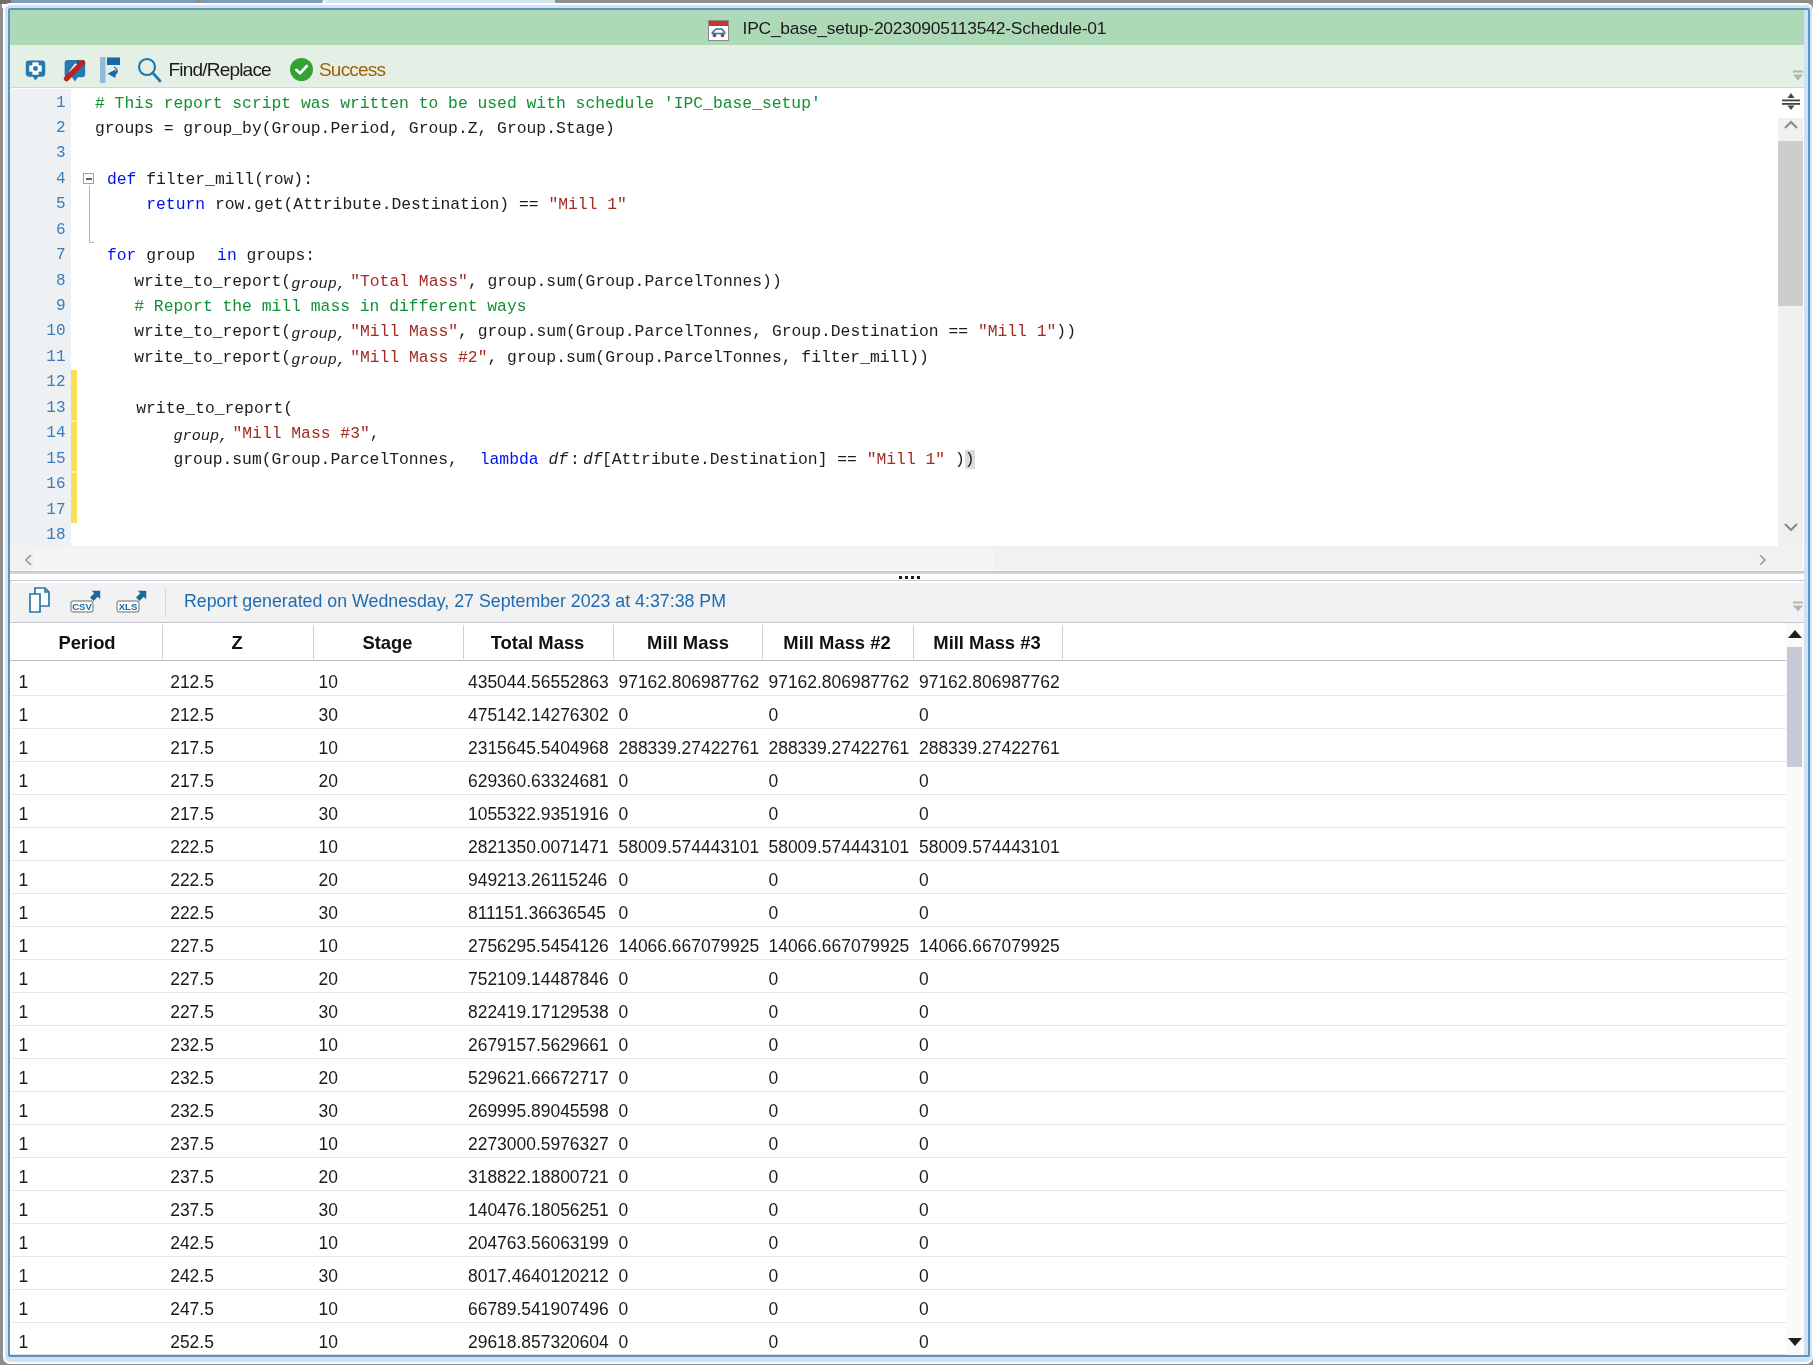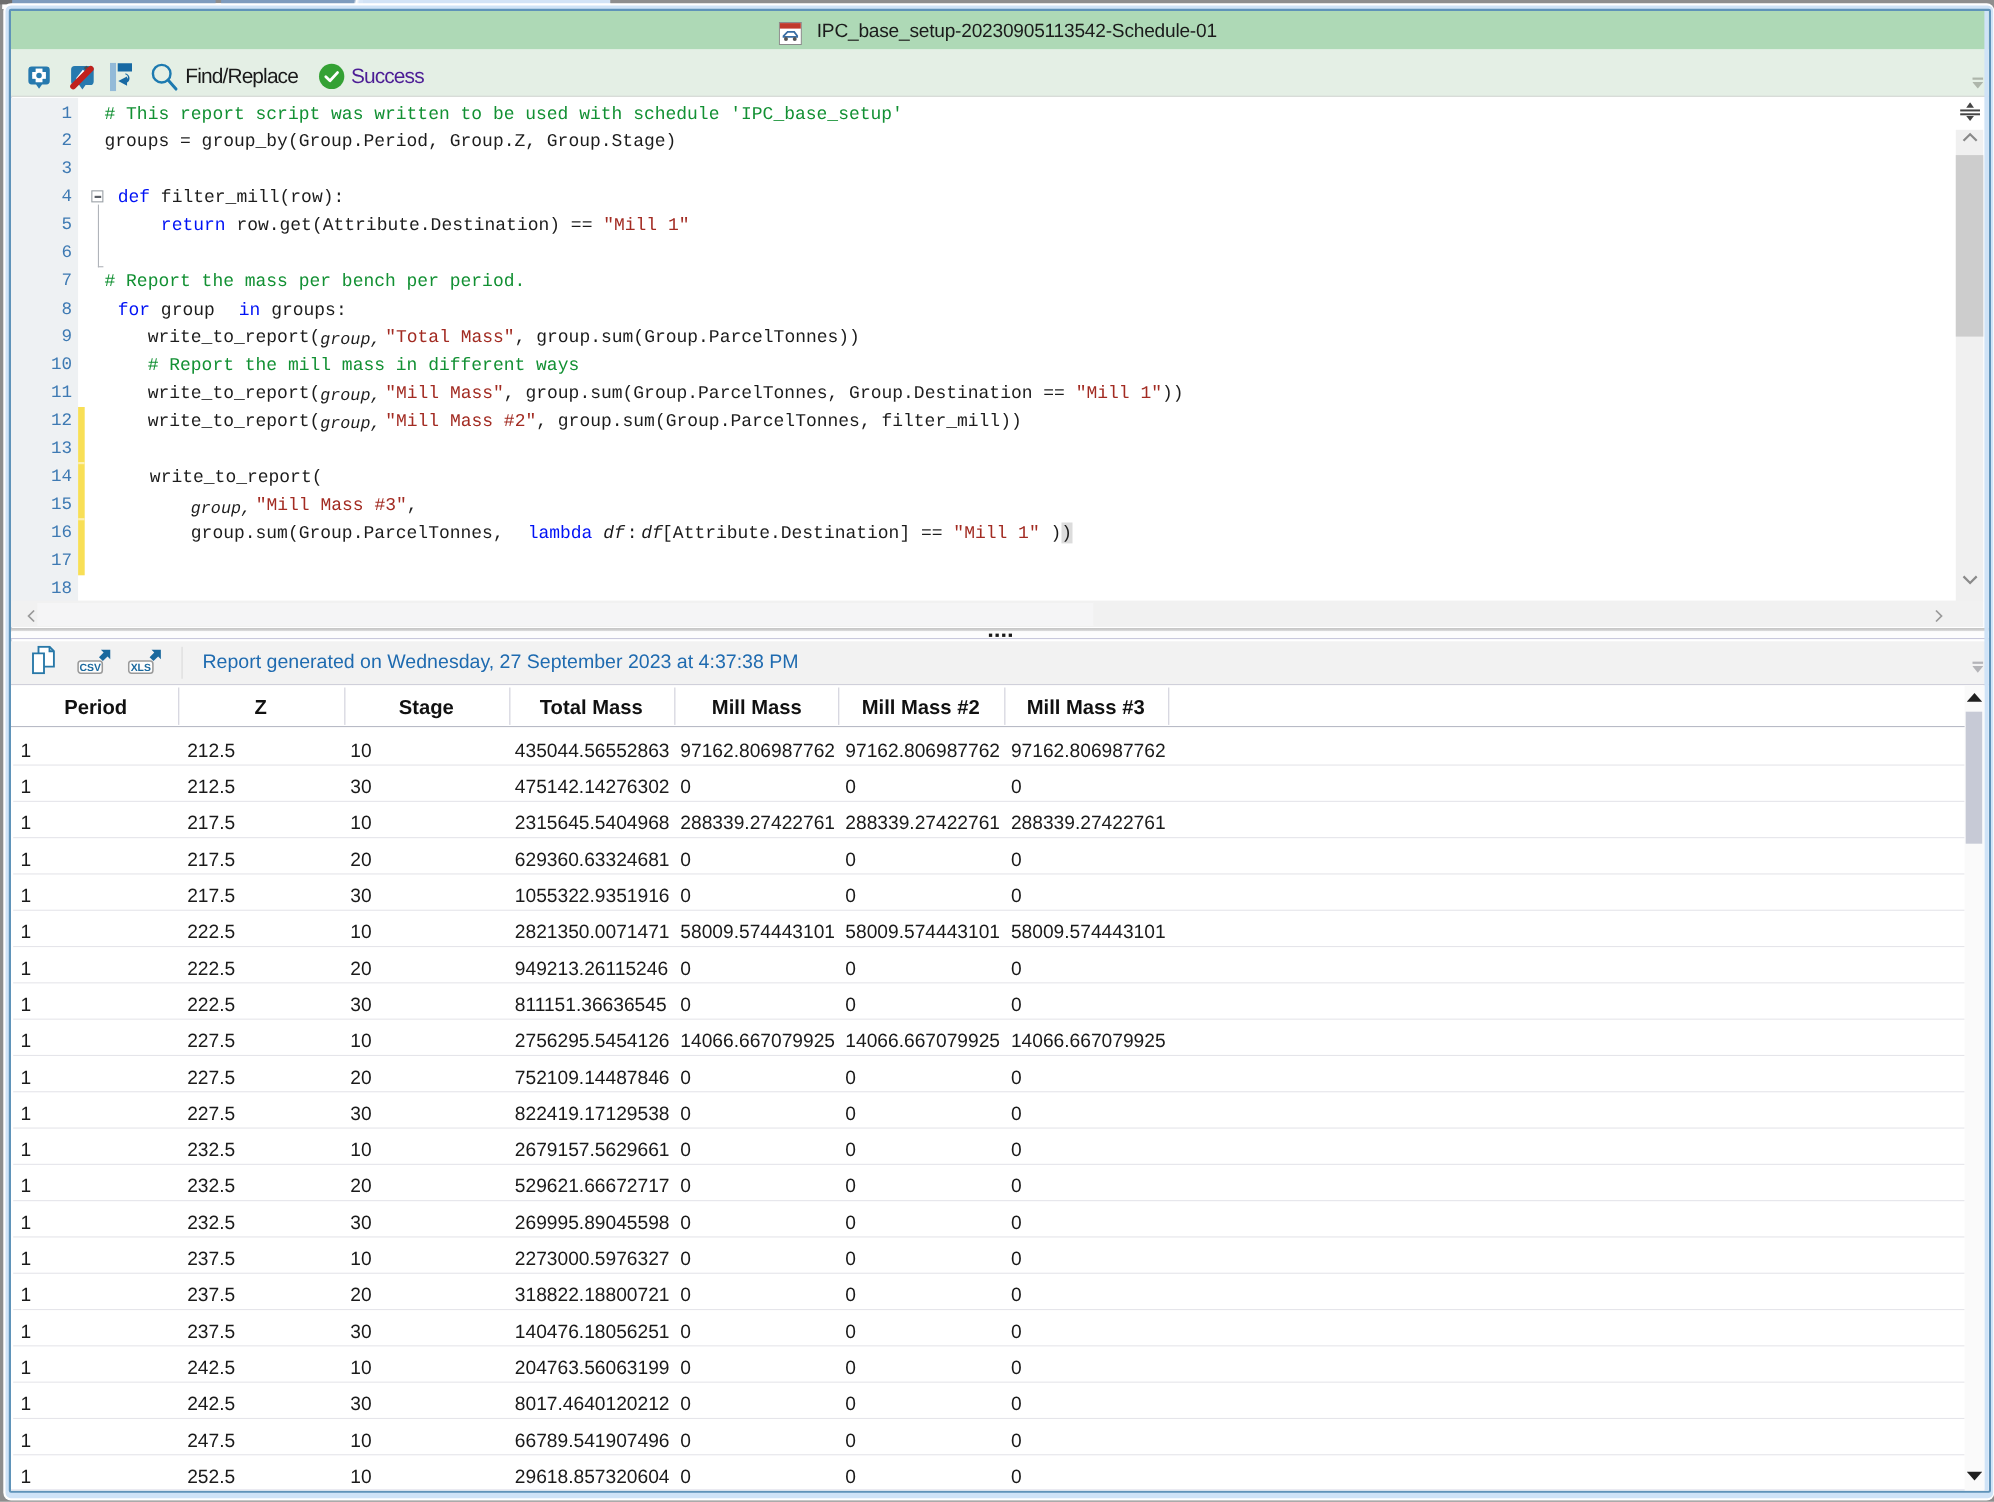--- a/index.html
+++ b/index.html
@@ -142,21 +142,21 @@
     <svg style="left:126.5px; top:46px; width:28px; height:28px;" viewBox="0 0 28 28">
       <circle cx="11" cy="11" r="8" stroke="#1d7ab0" stroke-width="2.2" fill="none"></circle>
       <line x1="16.8" y1="16.8" x2="24" y2="25" stroke="#1d7ab0" stroke-width="2.7" stroke-linecap="round"></line>
     </svg>
 
     <div style="position:absolute; left:159px; top:49px; font-size:19px; letter-spacing:-0.8px; color:#1a1a1a;">Find/Replace</div>
     <div style="position:absolute; left:280.5px; top:48px; width:23px; height:23px; border-radius:50%; background:#34a134;"></div>
     <svg style="left:280.5px; top:48px; width:23px; height:23px;" viewBox="0 0 23 23">
         <path d="M6.2 11.8 L10 15.4 L16.8 8" stroke="#fff" stroke-width="2.6" fill="none" stroke-linecap="round" stroke-linejoin="round"></path>
       </svg>
-    <div style="position:absolute; left:309.5px; top:49px; font-size:19px; letter-spacing:-0.8px; color:#4c1d95;">Success</div>
+    <div style="position:absolute; left:309.5px; top:49px; font-size:19px; letter-spacing:-0.8px; color:#a16207;">Success</div>
     <svg style="left:1783px; top:60px; width:10px; height:13px;" viewBox="0 0 10 13">
         <rect x="0" y="0.5" width="10" height="2" fill="#aeb6ab"></rect>
         <path d="M0 4.5 L10 4.5 L5 10.5 Z" fill="#aeb6ab"></path>
       </svg>
 
     <div id="codearea">
       <div id="gutter"></div>
     </div>
     <div id="ybar"></div>
     <div id="lnums" style="top:80.5px">
@@ -179,21 +179,20 @@
 <div class="ln">17</div>
 <div class="ln">18</div>
     </div>
     <div id="codelines" style="top:80.5px">
 <div class="cl"><span class="c"># This report script was written to be used with schedule 'IPC_base_setup'</span></div>
 <div class="cl">groups = group_by(Group.Period, Group.Z, Group.Stage)</div>
 <div class="cl"></div>
 <div class="cl"><span class="k">def</span> filter_mill(row):</div>
 <div class="cl">    <span class="k">return</span> row.get(Attribute.Destination) == <span class="s">"Mill 1"</span></div>
 <div class="cl"></div>
-<div class="cl"><span class="c"># Report the mass per bench per period.</span></div>
 <div class="cl"><span class="k">for</span> group <span class="k">in</span> groups:</div>
 <div class="cl">    write_to_report(<span class="g">group,</span><span class="s">"Total Mass"</span>, group.sum(Group.ParcelTonnes))</div>
 <div class="cl">    <span class="c"># Report the mill mass in different ways</span></div>
 <div class="cl">    write_to_report(<span class="g">group,</span><span class="s">"Mill Mass"</span>, group.sum(Group.ParcelTonnes, Group.Destination == <span class="s">"Mill 1"</span>))</div>
 <div class="cl">    write_to_report(<span class="g">group,</span><span class="s">"Mill Mass #2"</span>, group.sum(Group.ParcelTonnes, filter_mill))</div>
 <div class="cl"></div>
 <div class="cl">    <span style="margin-left:2px">write_to_report(</span></div>
 <div class="cl">        <span class="g">group,</span><span class="s">"Mill Mass #3"</span>,</div>
 <div class="cl">        group.sum(Group.ParcelTonnes, <span class="k">lambda</span> <span class="df">df</span><span class="dcol">:</span><span class="df2">df</span>[Attribute.Destination] == <span class="s">"Mill 1"</span> )<span class="hl">)</span></div>
 <div class="cl"></div>

